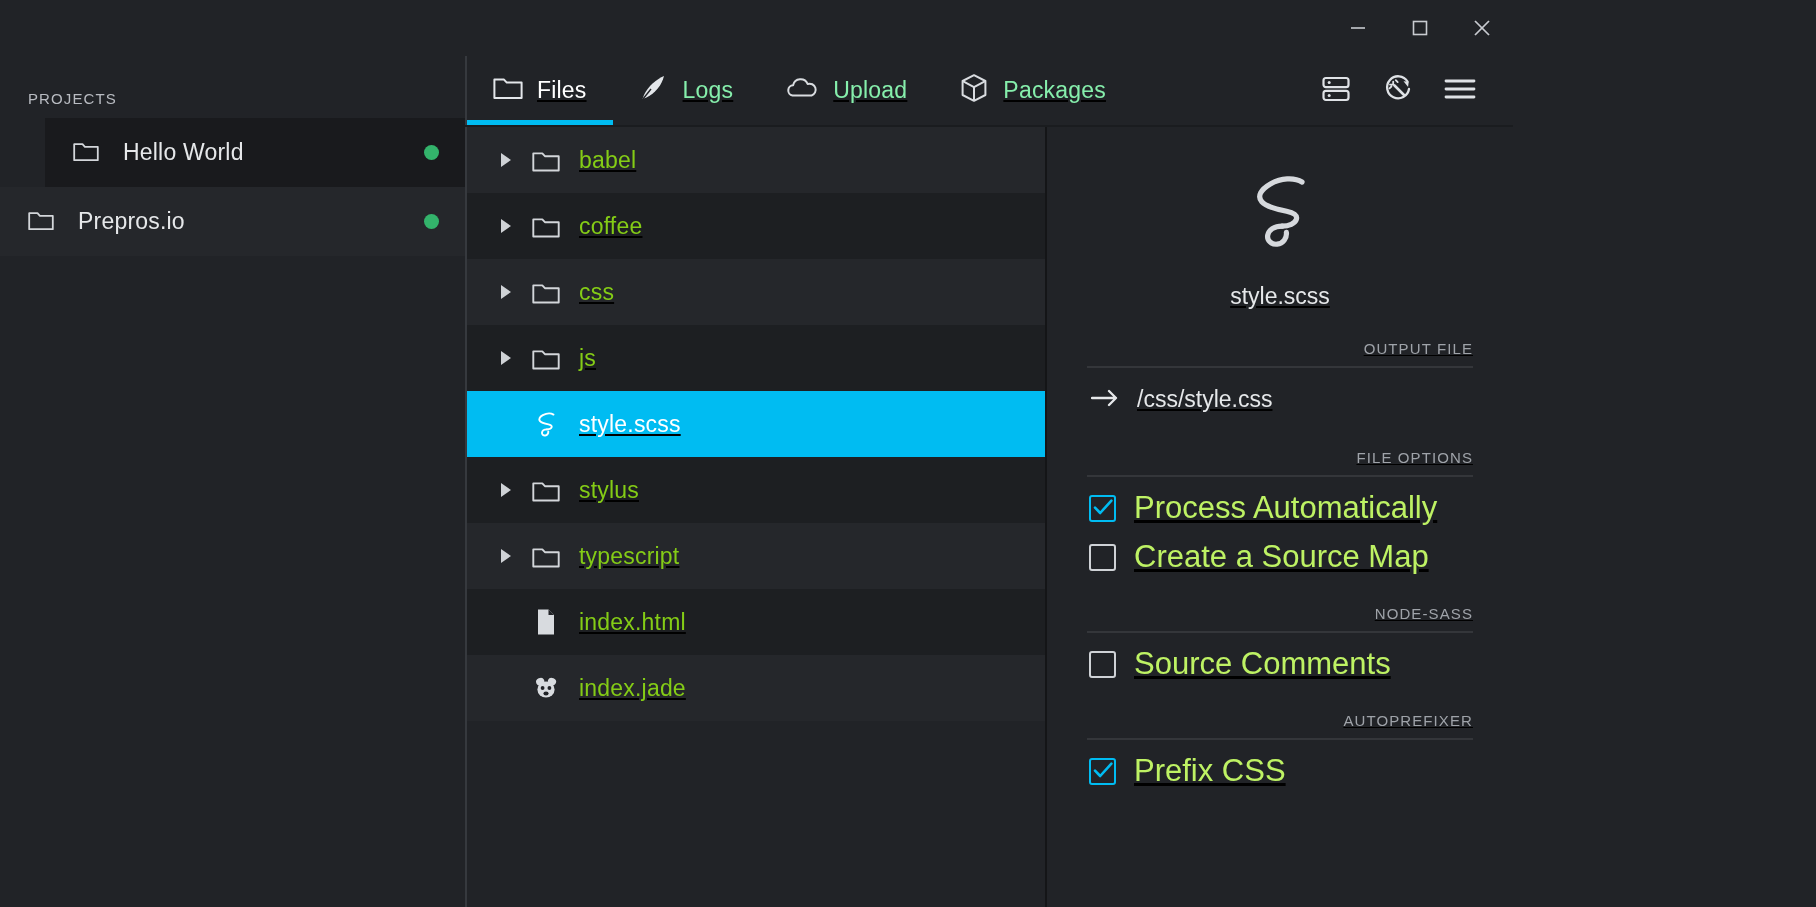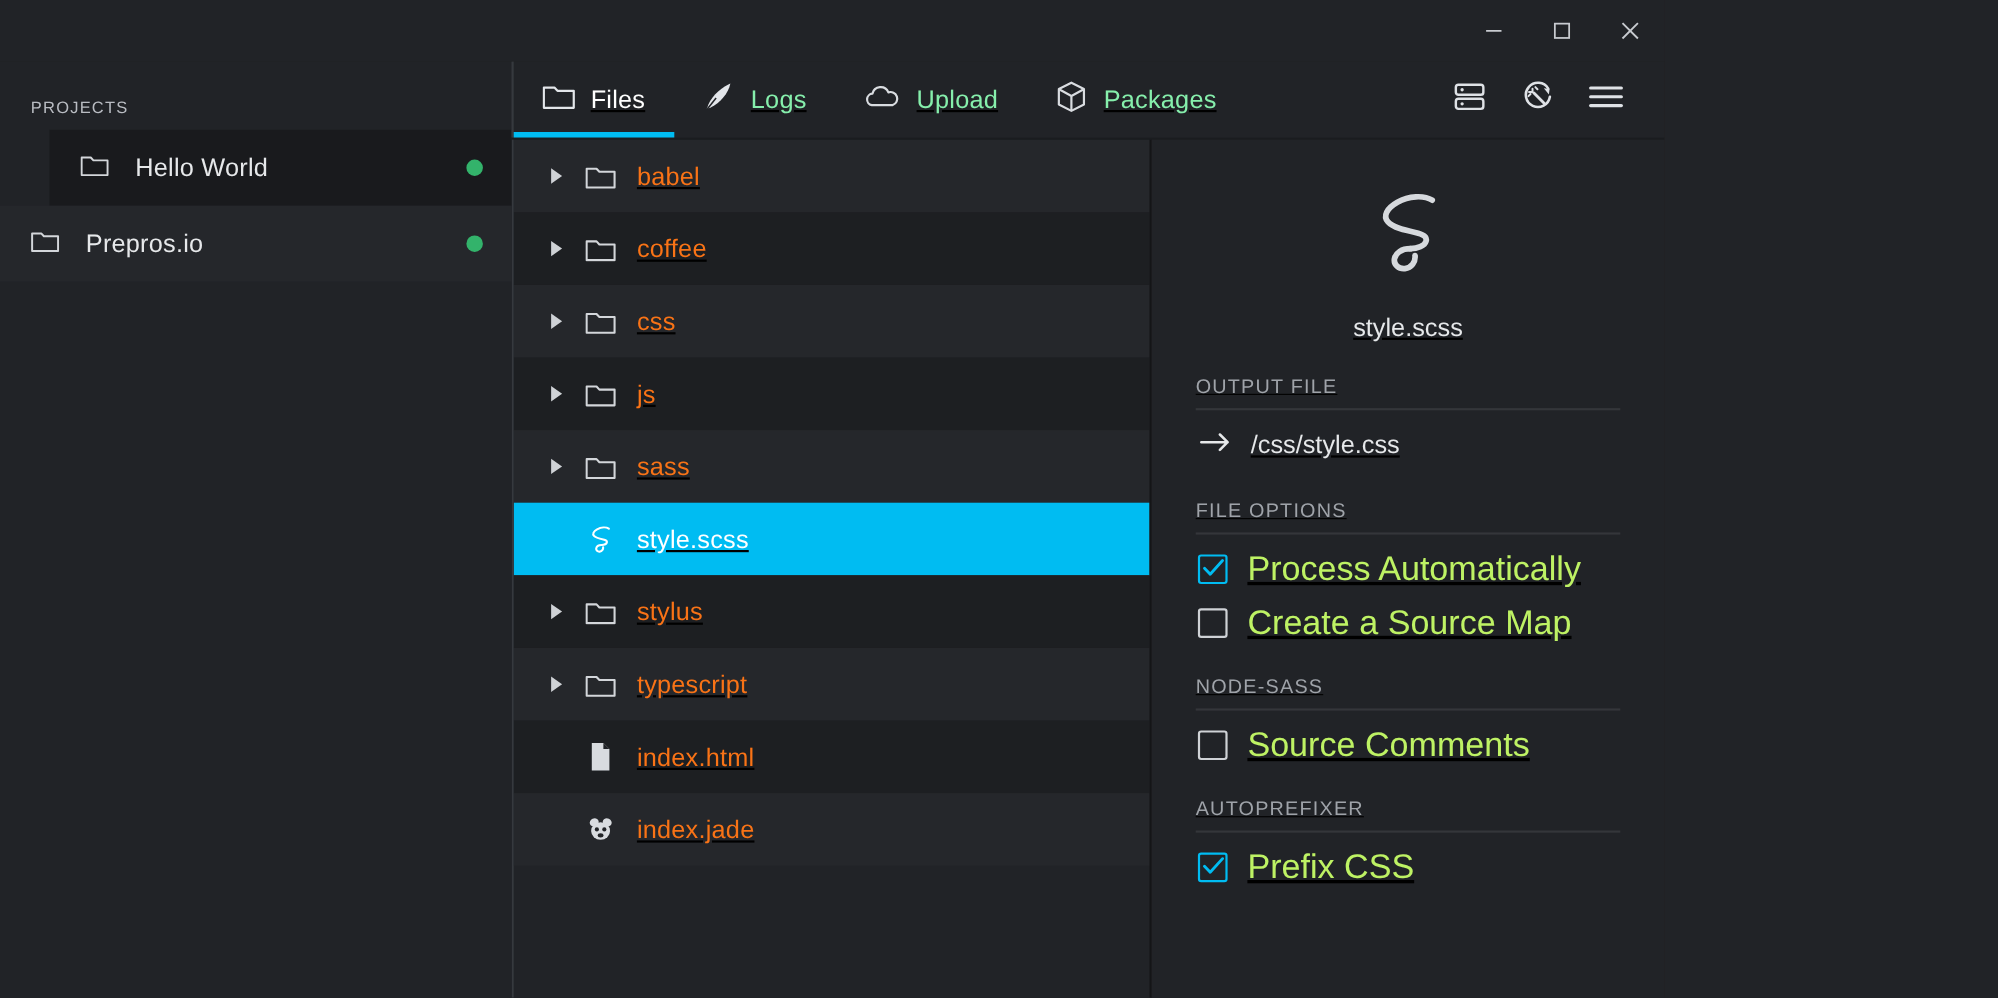--- a/index.html
+++ b/index.html
@@ -91,43 +91,43 @@
   
   .filetree {
     flex: 1 1 auto; min-width: 0;
     background: #212327;
     border-right: 2px solid #141517;
     border-left: 2px solid #36393e;
     overflow: hidden;
   }
   .row {
     height: 66px; display: flex; align-items: center;
-    color: #f97316; font-size: 23px; letter-spacing: 0.2px;
+    color: #84cc16; font-size: 23px; letter-spacing: 0.2px;
     padding-left: 22px;
   }
   .row.odd { background: #25272b; }
   .row.even { background: #1d1f22; }
   .row.selected { background: #00bcf2; color: #ffffff; }
   .row .caret { width: 34px; flex: 0 0 34px; display: flex; align-items: center; justify-content: center; }
   .row .ficon { width: 46px; flex: 0 0 46px; display: flex; align-items: center; justify-content: center; }
   .row .fname { margin-left: 10px; }
   .row.depth1 { padding-left: 56px; }
 
   
   .inspector {
     width: 466px; flex: 0 0 466px;
     background: #212327;
     padding: 0 40px;
     overflow: hidden;
   }
   .insp-hero { padding-top: 38px; display: flex; flex-direction: column; align-items: center; }
   .insp-filename { margin-top: 22px; font-size: 23px; color: #e6e8ea; }
   .sect-title {
-    margin-top: 30px; font-size: 18px; letter-spacing: 1.1px; color: #9fa3a9;
-    padding-bottom: 9px; border-bottom: 2px solid #34363a;
+    margin-top: 30px; font-size: 15px; letter-spacing: 1.1px; color: #9fa3a9;
+    padding-bottom: 9px; border-bottom: 2px solid #34363a; text-align: right;
   }
   .outrow { display: flex; align-items: center; gap: 18px; padding: 18px 0 6px 4px; }
   .outrow .opath { font-size: 23px; color: #e6e8ea; }
   .optrow { display: flex; align-items: center; gap: 18px; padding: 13px 0 0 2px; }
   .optrow .olabel { font-size: 31px; color: #bef264; }
   .cbox {
     width: 27px; height: 27px; flex: 0 0 27px;
     border: 2.5px solid #cfd2d6; border-radius: 3px;
     display: flex; align-items: center; justify-content: center;
   }
@@ -318,33 +318,20 @@
                 </svg>
             </span>
             <span class="ficon">
               <svg width="28" height="23" viewBox="0 0 28 23">
                   <path d="M1.3 4.4h9l2.6 2.8h13.8v14.3H1.3z" fill="none" stroke="#d3d6da" stroke-width="1.9" stroke-linejoin="round"></path>
                 </svg>
             </span>
             <span class="fname">js</span>
           </div>
 
-          <div class="row odd">
-            <span class="caret">
-              <svg width="16" height="18" viewBox="0 0 16 18">
-                  <path d="M3 2l10 7-10 7z" fill="#cfd2d6"></path>
-                </svg>
-            </span>
-            <span class="ficon">
-              <svg width="28" height="23" viewBox="0 0 28 23">
-                  <path d="M1.3 4.4h9l2.6 2.8h13.8v14.3H1.3z" fill="none" stroke="#d3d6da" stroke-width="1.9" stroke-linejoin="round"></path>
-                </svg>
-            </span>
-            <span class="fname">sass</span>
-          </div>
 
 
           <div class="row selected depth1">
             <span class="ficon">
               <svg width="26" height="30" viewBox="0 0 26 30">
                 <path d="M20.5 5.6c-2.6-1.6-7.2-1.3-10.7 0.6C6.6 8 5.4 10.3 7 12.2c1.5 1.8 5.4 2.6 8.4 3.2 2.4 0.5 3.7 1.3 3.3 2.7-0.4 1.4-2.6 2.3-4.8 2.3" fill="none" stroke="#ffffff" stroke-width="1.9" stroke-linecap="round"></path>
                 <path d="M13.9 20.4c-2.7 0-4.6 1.3-4.9 3.1-0.3 1.8 1.3 3.2 3.2 3 2-0.2 3.3-2 3.1-4" fill="none" stroke="#ffffff" stroke-width="1.9" stroke-linecap="round"></path>
               </svg>
             </span>
             <span class="fname">style.scss</span>

